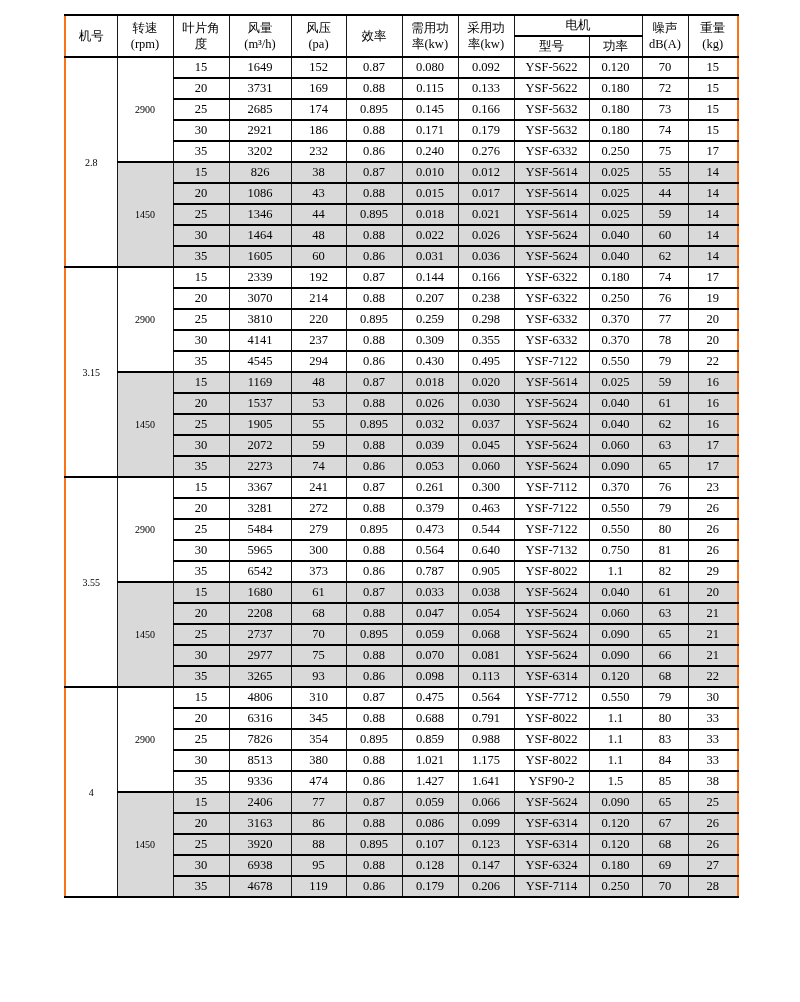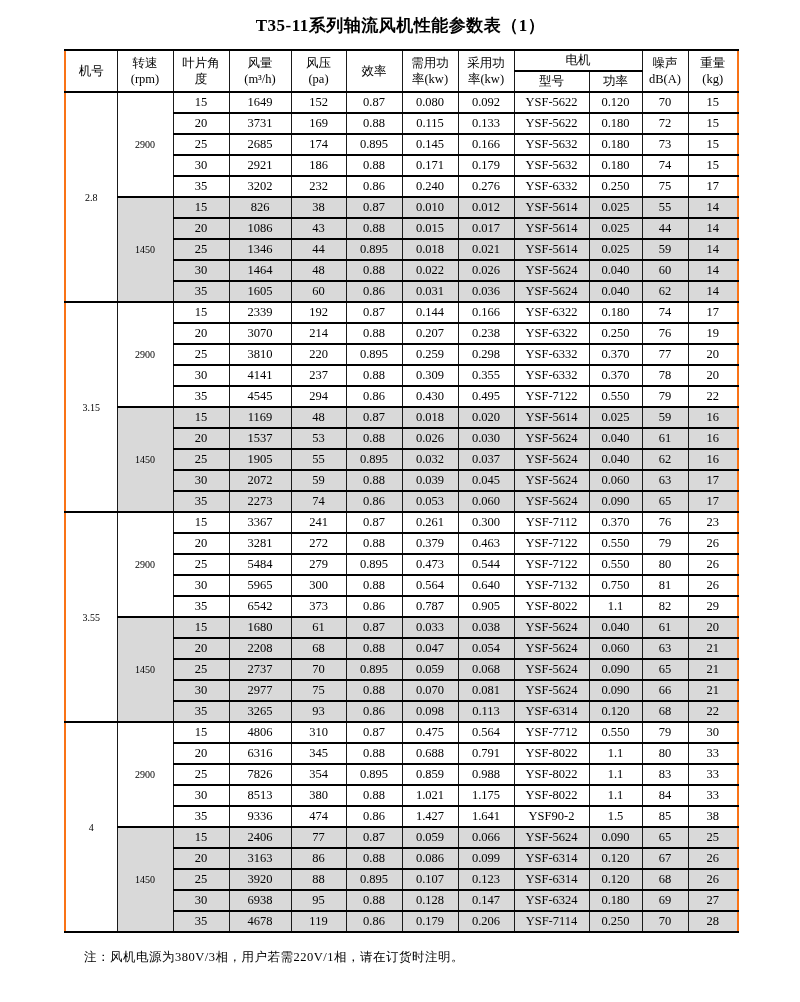--- a/index.html
+++ b/index.html
@@ -40,21 +40,20 @@
   .fan-table td.machine-cell, .fan-table td.speed-cell { font-size:10px; }
   .note {
     font-size:12.5px; margin:16px 0 0 84px; letter-spacing:0.5px;
   }
 </style>
 </head>
 <body>
 
 <div class="page">
 
-  <div class="title2">T35-11系列轴流风机性能参数表（1）</div>
 
   <table class="fan-table">
     <colgroup>
       <col style="width:52px">
         <col style="width:56px">
         <col style="width:56px">
       <col style="width:62px">
         <col style="width:55px">
         <col style="width:56px">
       <col style="width:56px">
@@ -606,15 +605,14 @@
           <td class="shaded-cell">0.179</td>
           <td class="shaded-cell">0.206</td>
           <td class="shaded-cell">YSF-7114</td>
           <td class="shaded-cell">0.250</td>
           <td class="shaded-cell">70</td>
           <td class="shaded-cell">28</td>
         </tr>
       </tbody>
   </table>
 
-  <div class="note">注：风机电源为380V/3相，用户若需220V/1相，请在订货时注明。</div>
 
 </div>
 
 </body></html>

